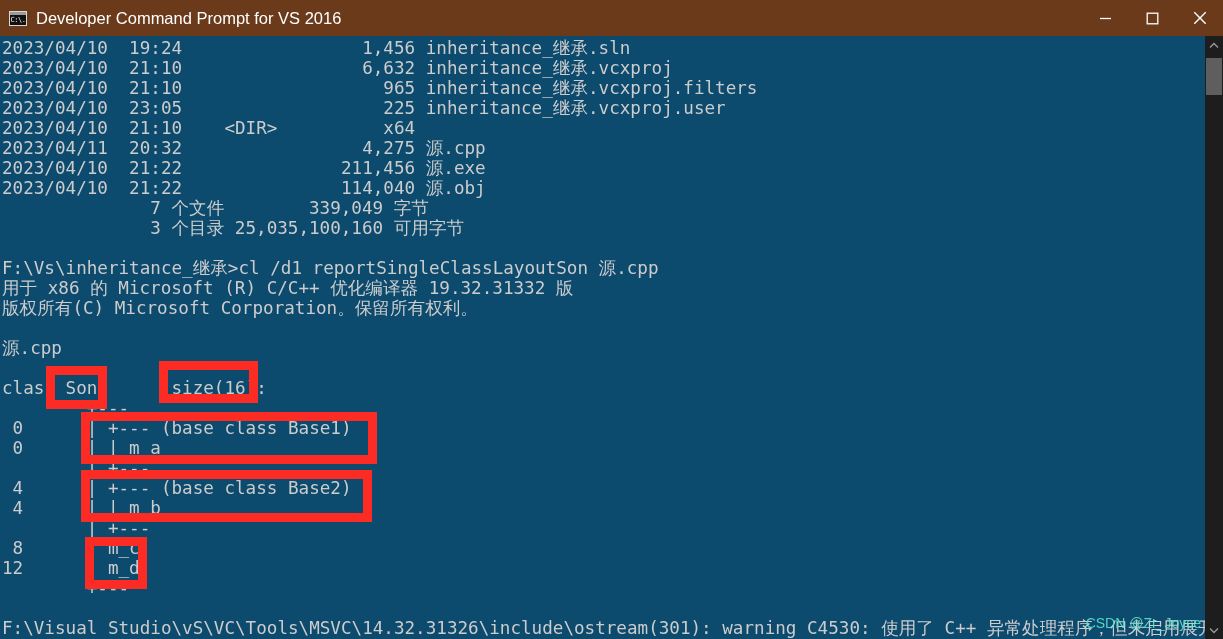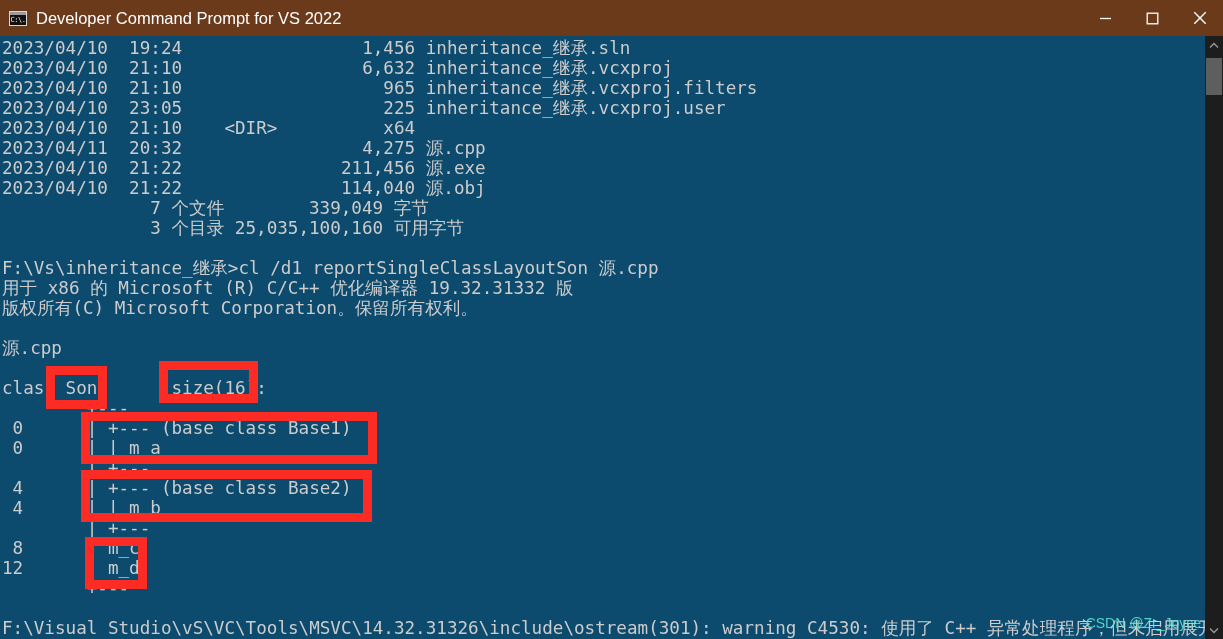--- a/index.html
+++ b/index.html
@@ -161,21 +161,21 @@
 </head>
 <body>
 
 <div id="app">
 
   <div id="titlebar">
     <div id="title-left">
       <span id="cmd-icon">
         <span class="glyph">C:\.</span>
       </span>
-      <span id="window-title">Developer Command Prompt for VS 2022</span>
+      <span id="window-title">Developer Command Prompt for VS 2016</span>
     </div>
     <div id="winbuttons">
       <div class="winbtn">
         <svg width="13" height="13" viewBox="0 0 13 13" aria-hidden="true">
           <line x1="1" y1="6.5" x2="12" y2="6.5" stroke="#ffffff" stroke-width="1.3"></line>
         </svg>
       </div>
       <div class="winbtn">
         <svg width="13" height="13" viewBox="0 0 13 13" aria-hidden="true">
           <rect x="1.2" y="1.2" width="10.6" height="10.6" fill="none" stroke="#ffffff" stroke-width="1.3"></rect>

